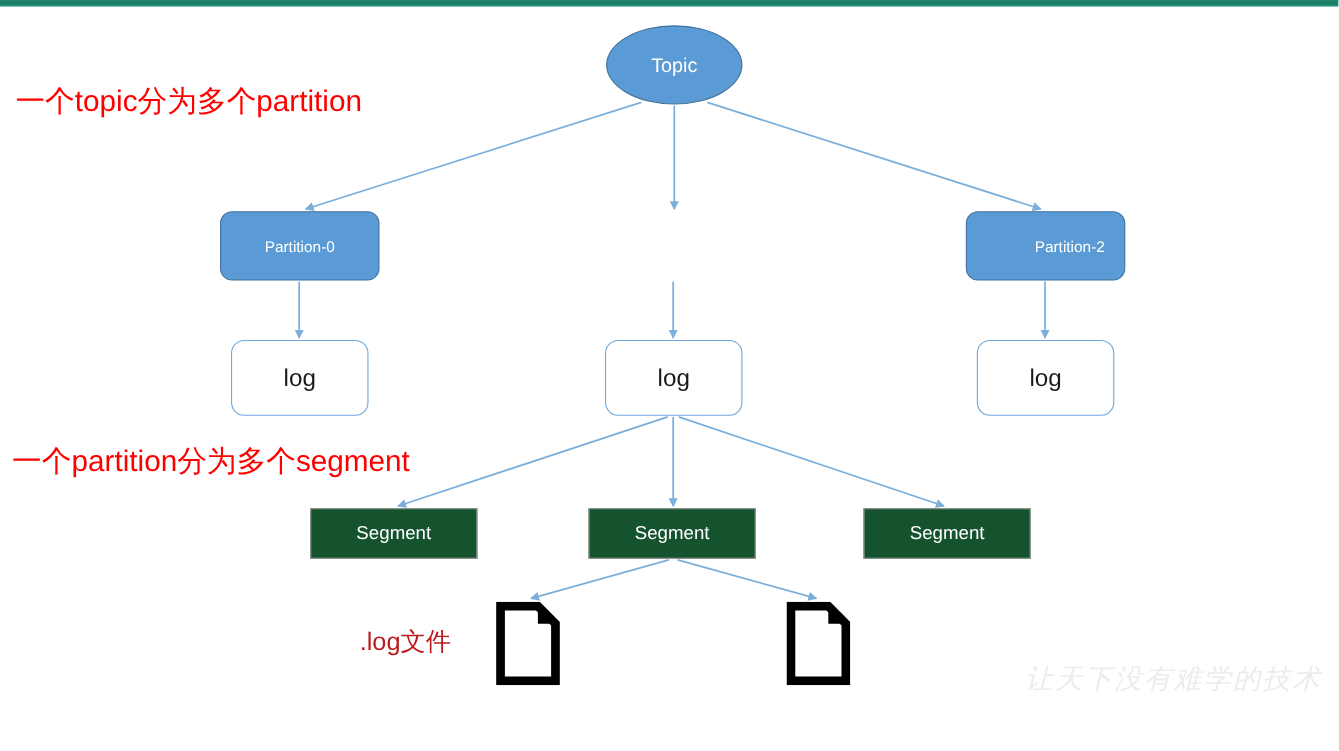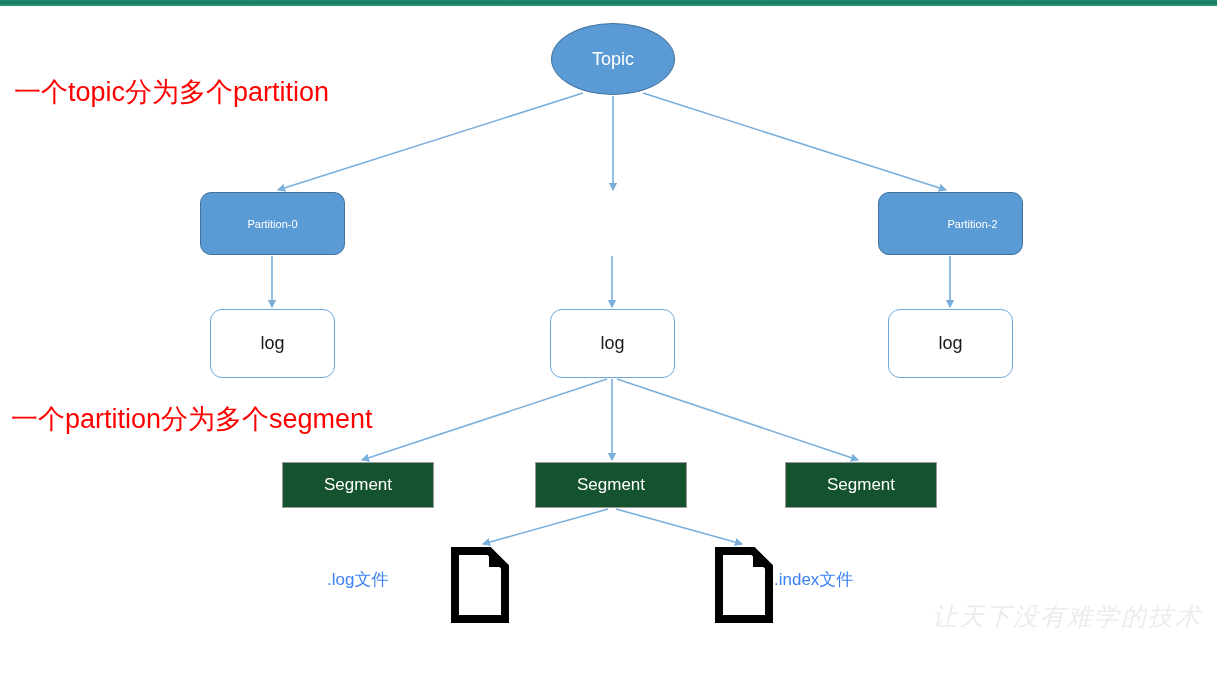--- a/index.html
+++ b/index.html
@@ -54,34 +54,34 @@
     color: #ffffff;
     font-size: 18px;
   }
   .node-partition {
     width: 145px;
     height: 63px;
     border-radius: 11px;
     background: #5b9bd5;
     border: 1px solid #41719c;
     color: #ffffff;
-    font-size: 11px;
+    font-size: 14px;
   }
   .p0 { left: 200px; top: 192px; }
   .p1 { left: 540px; top: 192px; }
   .p2 { left: 878px; top: 192px; padding-left: 44px; }
 
   .node-log {
     width: 125px;
     height: 69px;
     border-radius: 12px;
     background: #ffffff;
     border: 1.6px solid #6fa8dc;
     color: #1a1a1a;
-    font-size: 18px;
+    font-size: 22px;
   }
   .l0 { left: 210px; top: 309px; }
   .l1 { left: 550px; top: 309px; }
   .l2 { left: 888px; top: 309px; }
 
   .node-segment {
     width: 152px;
     height: 46px;
     background: #14532d;
     border: 1.5px solid #9a9a9a;
@@ -91,22 +91,22 @@
   .s0 { left: 282px; top: 462px; }
   .s1 { left: 535px; top: 462px; }
   .s2 { left: 785px; top: 462px; }
 
   
   .fileicon {
     position: absolute;
   }
   .filelabel {
     position: absolute;
-    font-size: 17px;
-    color: #3b82f6;
+    font-size: 23px;
+    color: #b91c1c;
     white-space: nowrap;
   }
   .lbl-log   { left: 327px; top: 568px; }
   .lbl-index { left: 774px; top: 568px; }
 
   
   .annot {
     position: absolute;
     color: #ff0000;
     font-size: 27px;
@@ -197,20 +197,19 @@
   <svg class="fileicon" style="left:451px; top:547px;" width="58" height="76" viewBox="0 0 58 76">
     <path d="M4 4 H38 L54 20 V72 H4 Z" fill="#ffffff" stroke="#000000" stroke-width="8" stroke-linejoin="miter"></path>
     <path d="M38 4 L54 20 H38 Z" fill="#000000"></path>
   </svg>
 
   <svg class="fileicon" style="left:715px; top:547px;" width="58" height="76" viewBox="0 0 58 76">
     <path d="M4 4 H38 L54 20 V72 H4 Z" fill="#ffffff" stroke="#000000" stroke-width="8" stroke-linejoin="miter"></path>
     <path d="M38 4 L54 20 H38 Z" fill="#000000"></path>
   </svg>
 
-  <div class="filelabel lbl-index">.index文件</div>
 
   <div class="annot a2">一个partition分为多个segment</div>
   <div class="annot a1">一个topic分为多个partition</div>
 
   <div class="watermark">让天下没有难学的技术</div>
 
 </div>
 
 </body></html>

